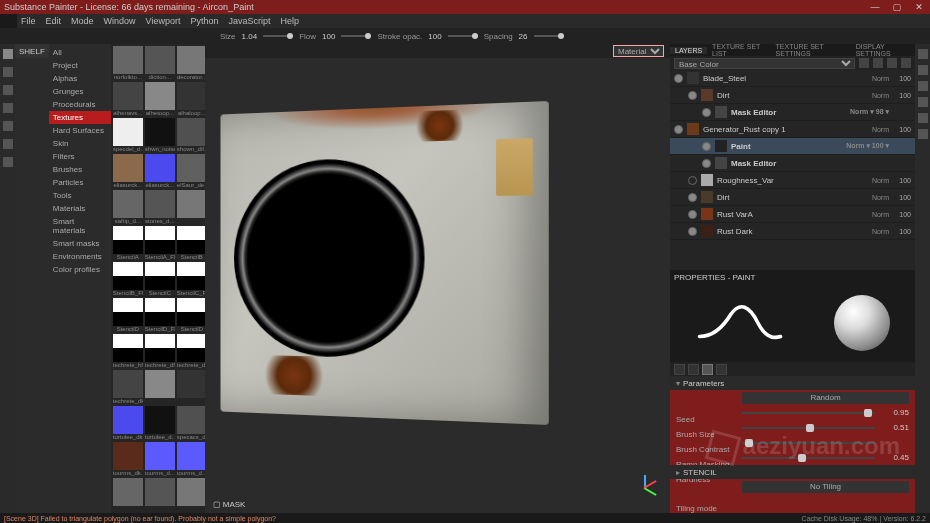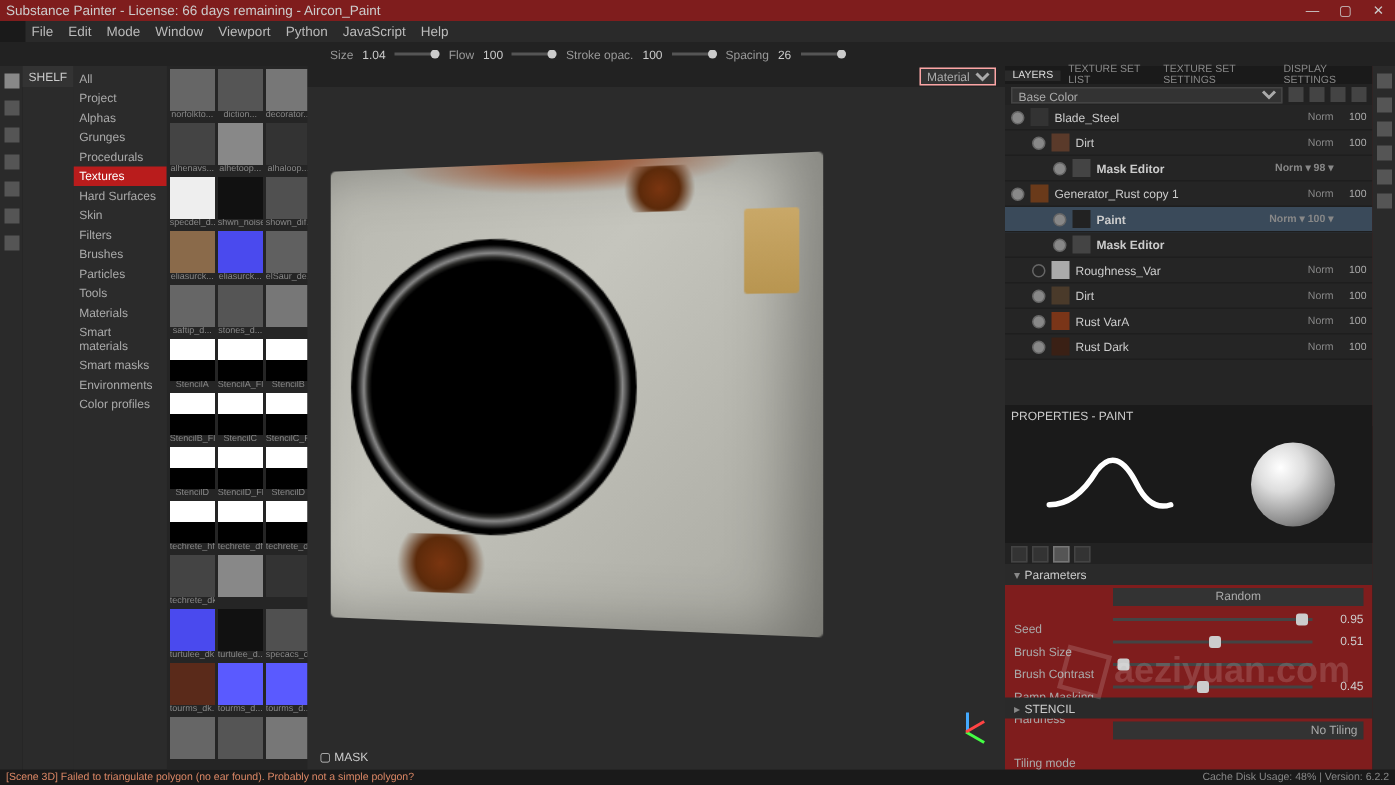--- a/index.html
+++ b/index.html
@@ -500,21 +500,21 @@
     <div class="param-row">
       <div class="pl">Hardness</div>
       <div class="ps">
           <div class="k" style="left:42%"></div>
         </div>
       <div class="pv">0.45</div>
     </div>
     <div class="section-hdr c">STENCIL</div>
     <div class="param-row">
       <div class="pl">Tiling mode</div>
-      <div class="btn" style="text-align:right;padding:0 4px">No Tiling</div>
+      <div class="btn" style="text-align:center;padding:0 4px">No Tiling</div>
     </div>
   </div>
 
   <div class="right-rail">
     <div></div>
     <div></div>
     <div></div>
     <div></div>
     <div></div>
     <div></div>

